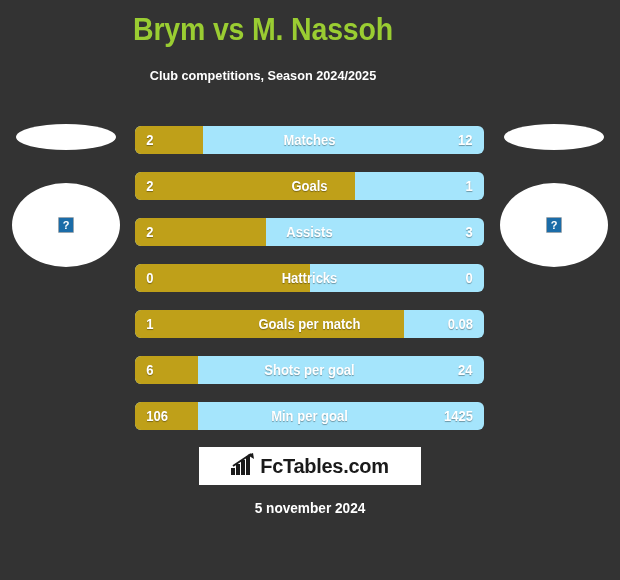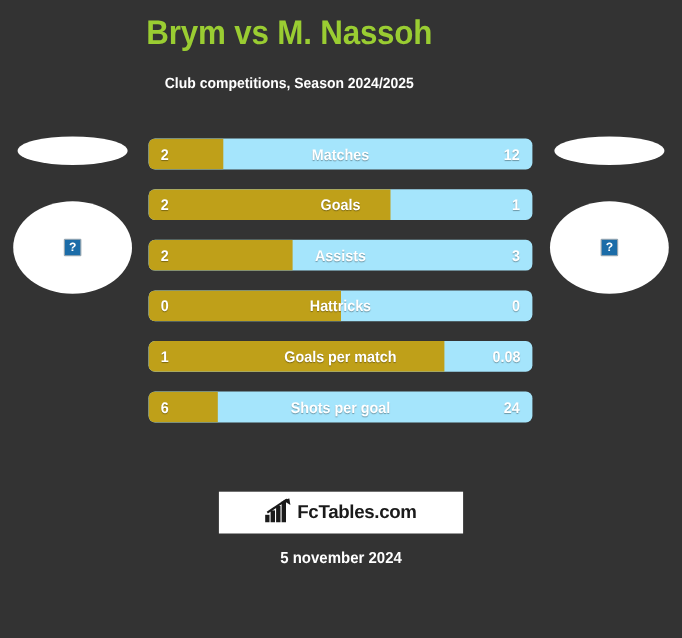--- a/index.html
+++ b/index.html
@@ -159,21 +159,21 @@
     display: flex;
     align-items: center;
     justify-content: center;
     gap: 5px;
   }
 
   .logo-icon { display: block; }
 
   .logo-text {
     color: #1A1A1A;
-    font-size: 17px;
+    font-size: 20px;
     font-weight: bold;
     letter-spacing: -0.3px;
     line-height: 20px;
   }
 
   .date {
     position: absolute;
     top: 500px;
     left: 0;
     width: 620px;
@@ -243,20 +243,26 @@
     <div class="bar-away">0.08</div>
   </div>
 
   <div class="bar-row" style="background: rgb(165, 229, 252);">
     <div class="bar-fill" style="width: 18%; background: rgb(191, 160, 25);"></div>
     <div class="bar-home">6</div>
     <div class="bar-label">Shots per goal</div>
     <div class="bar-away">24</div>
   </div>
 
+  <div class="bar-row" style="background: rgb(165, 229, 252);">
+    <div class="bar-fill" style="width: 18%; background: rgb(191, 160, 25);"></div>
+    <div class="bar-home">106</div>
+    <div class="bar-label">Min per goal</div>
+    <div class="bar-away">1425</div>
+  </div>
 
 </div>
 
 <div class="logo-box">
   <span class="logo-icon">
     <svg width="24" height="22" viewBox="0 0 24 22">
       <rect x="0" y="15" width="4" height="7" fill="#1A1A1A"></rect>
       <rect x="5" y="11" width="4" height="11" fill="#1A1A1A"></rect>
       <rect x="10" y="7" width="4" height="15" fill="#1A1A1A"></rect>
       <rect x="15" y="3" width="4" height="19" fill="#1A1A1A"></rect>

